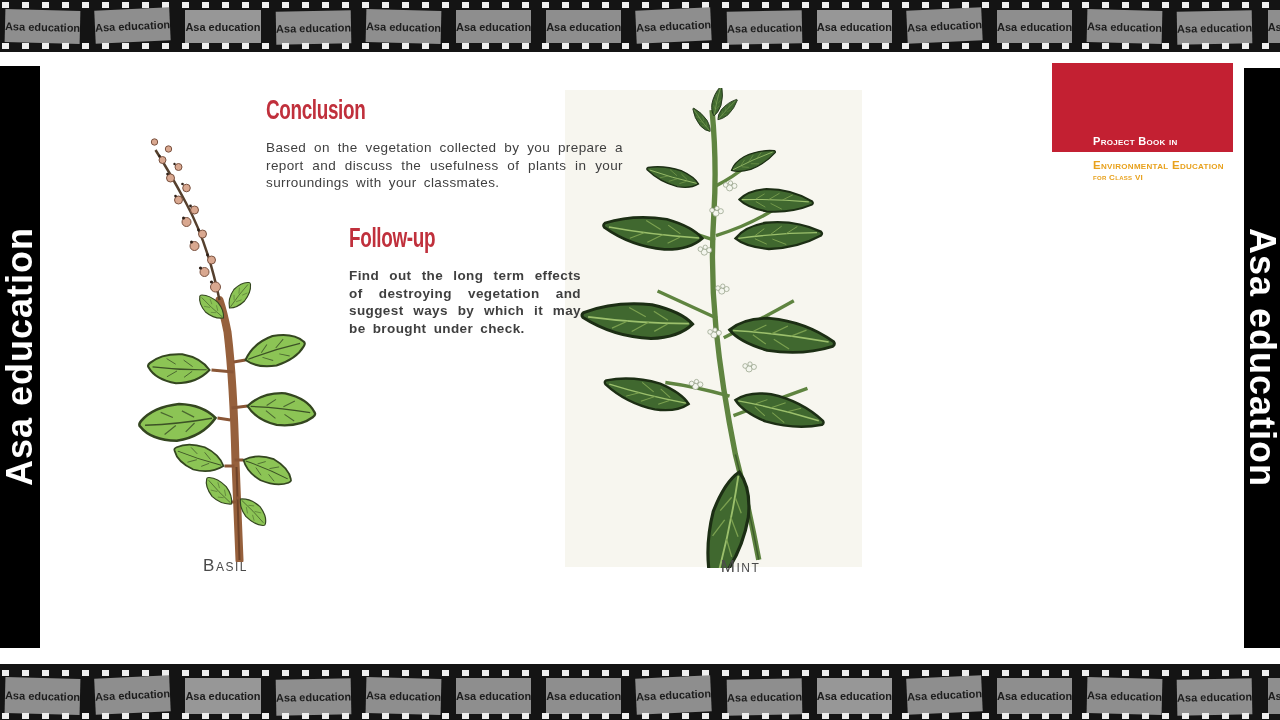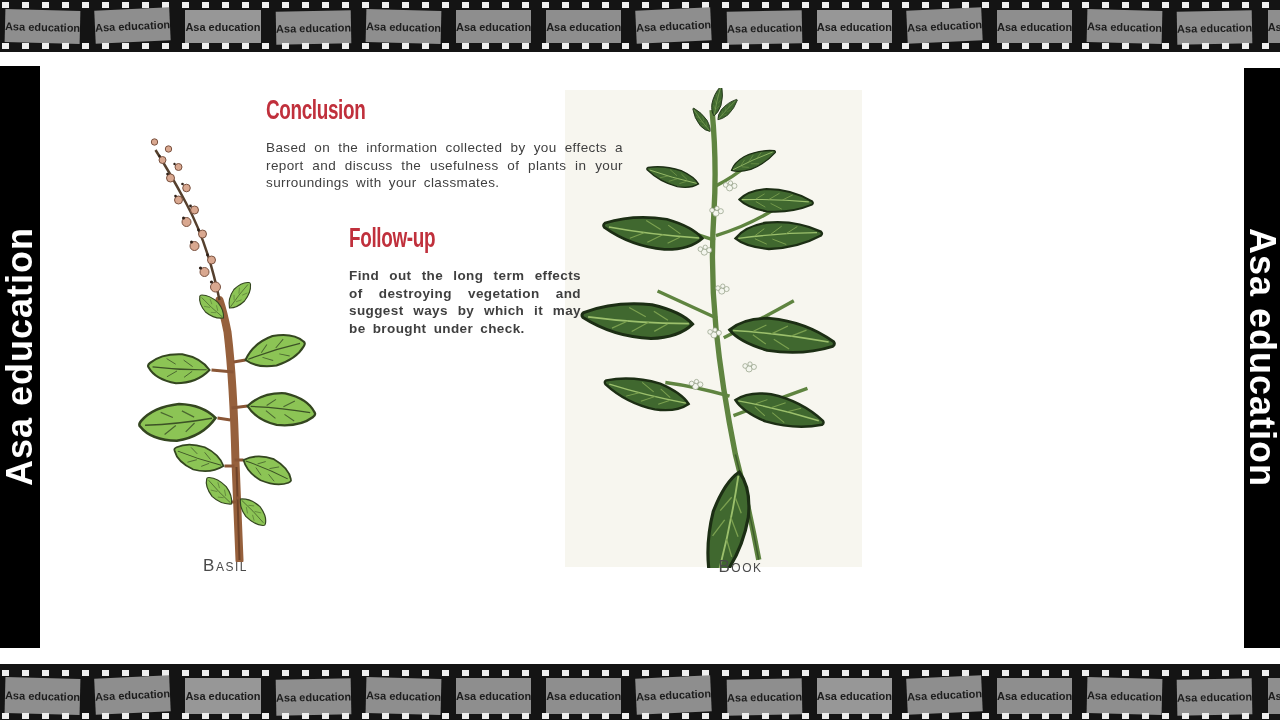--- a/index.html
+++ b/index.html
@@ -126,25 +126,32 @@
     <div class="sprockets s2"></div>
   </div>
 
   <div class="sidebar left">
     <div class="vtext">Asa education</div>
   </div>
   <div class="sidebar right">
     <div class="vtext">Asa education</div>
   </div>
 
+  <div class="logo">
+    <div class="redbox" style="background: rgb(195, 32, 50);">
+      <div class="l1">Project Book in</div>
+    </div>
+    <div class="l2" style="color: rgb(232, 161, 28);">Environmental Education</div>
+    <div class="l3" style="color: rgb(232, 161, 28);">for Class VI</div>
+  </div>
 
   <div class="scanbg"></div>
 
   <div class="heading h-conclusion" style="color: rgb(192, 48, 60);">Conclusion</div>
-  <div class="para p1">Based on the information collected by you effects a report and discuss the usefulness of plants in your surroundings with your classmates.</div>
+  <div class="para p1">Based on the vegetation collected by you prepare a report and discuss the usefulness of plants in your surroundings with your classmates.</div>
 
   <div class="heading h-followup" style="color: rgb(192, 48, 60);">Follow-up</div>
   <div class="para p2">Find out the long term effects of destroying vegetation and suggest ways by which it may be brought under check.</div>
 
   <svg class="plant basil" width="285" height="440" viewBox="0 0 280 440">
     <defs>
       <g id="bleaf">
         <path d="M0,0 Q12,-15 34,-17 Q56,-15 64,-3 Q66,-1 63,2 Q52,13 30,14 Q10,12 0,0 Z" fill="#8cc455" stroke="#344620" stroke-width="2.2"></path>
         <path d="M3,0 Q32,-3 60,-2" fill="none" stroke="#3c5226" stroke-width="1.2"></path>
         <path d="M18,-3 L26,-10 M34,-4 L44,-11 M18,2 L28,8 M36,3 L46,8" fill="none" stroke="#4a6630" stroke-width="1"></path>
@@ -243,21 +250,21 @@
     <use href="#mflower" transform="translate(152,122)"></use>
     <use href="#mflower" transform="translate(140,162)"></use>
     <use href="#mflower" transform="translate(158,202)"></use>
     <use href="#mflower" transform="translate(150,247)"></use>
     <use href="#mflower" transform="translate(131,300)"></use>
     <use href="#mflower" transform="translate(186,282)"></use>
     <use href="#mflower" transform="translate(166,96)"></use>
   </svg>
 
   <div class="fig-label fl-basil">Basil</div>
-  <div class="fig-label fl-mint">Book</div>
+  <div class="fig-label fl-mint">Mint</div>
 
   <div class="filmstrip bottom">
     <div class="sprockets s1"></div>
     <div class="frames">
         <div class="frame">
           <span>Asa education</span>
         </div>
         <div class="frame">
           <span>Asa education</span>
         </div>

